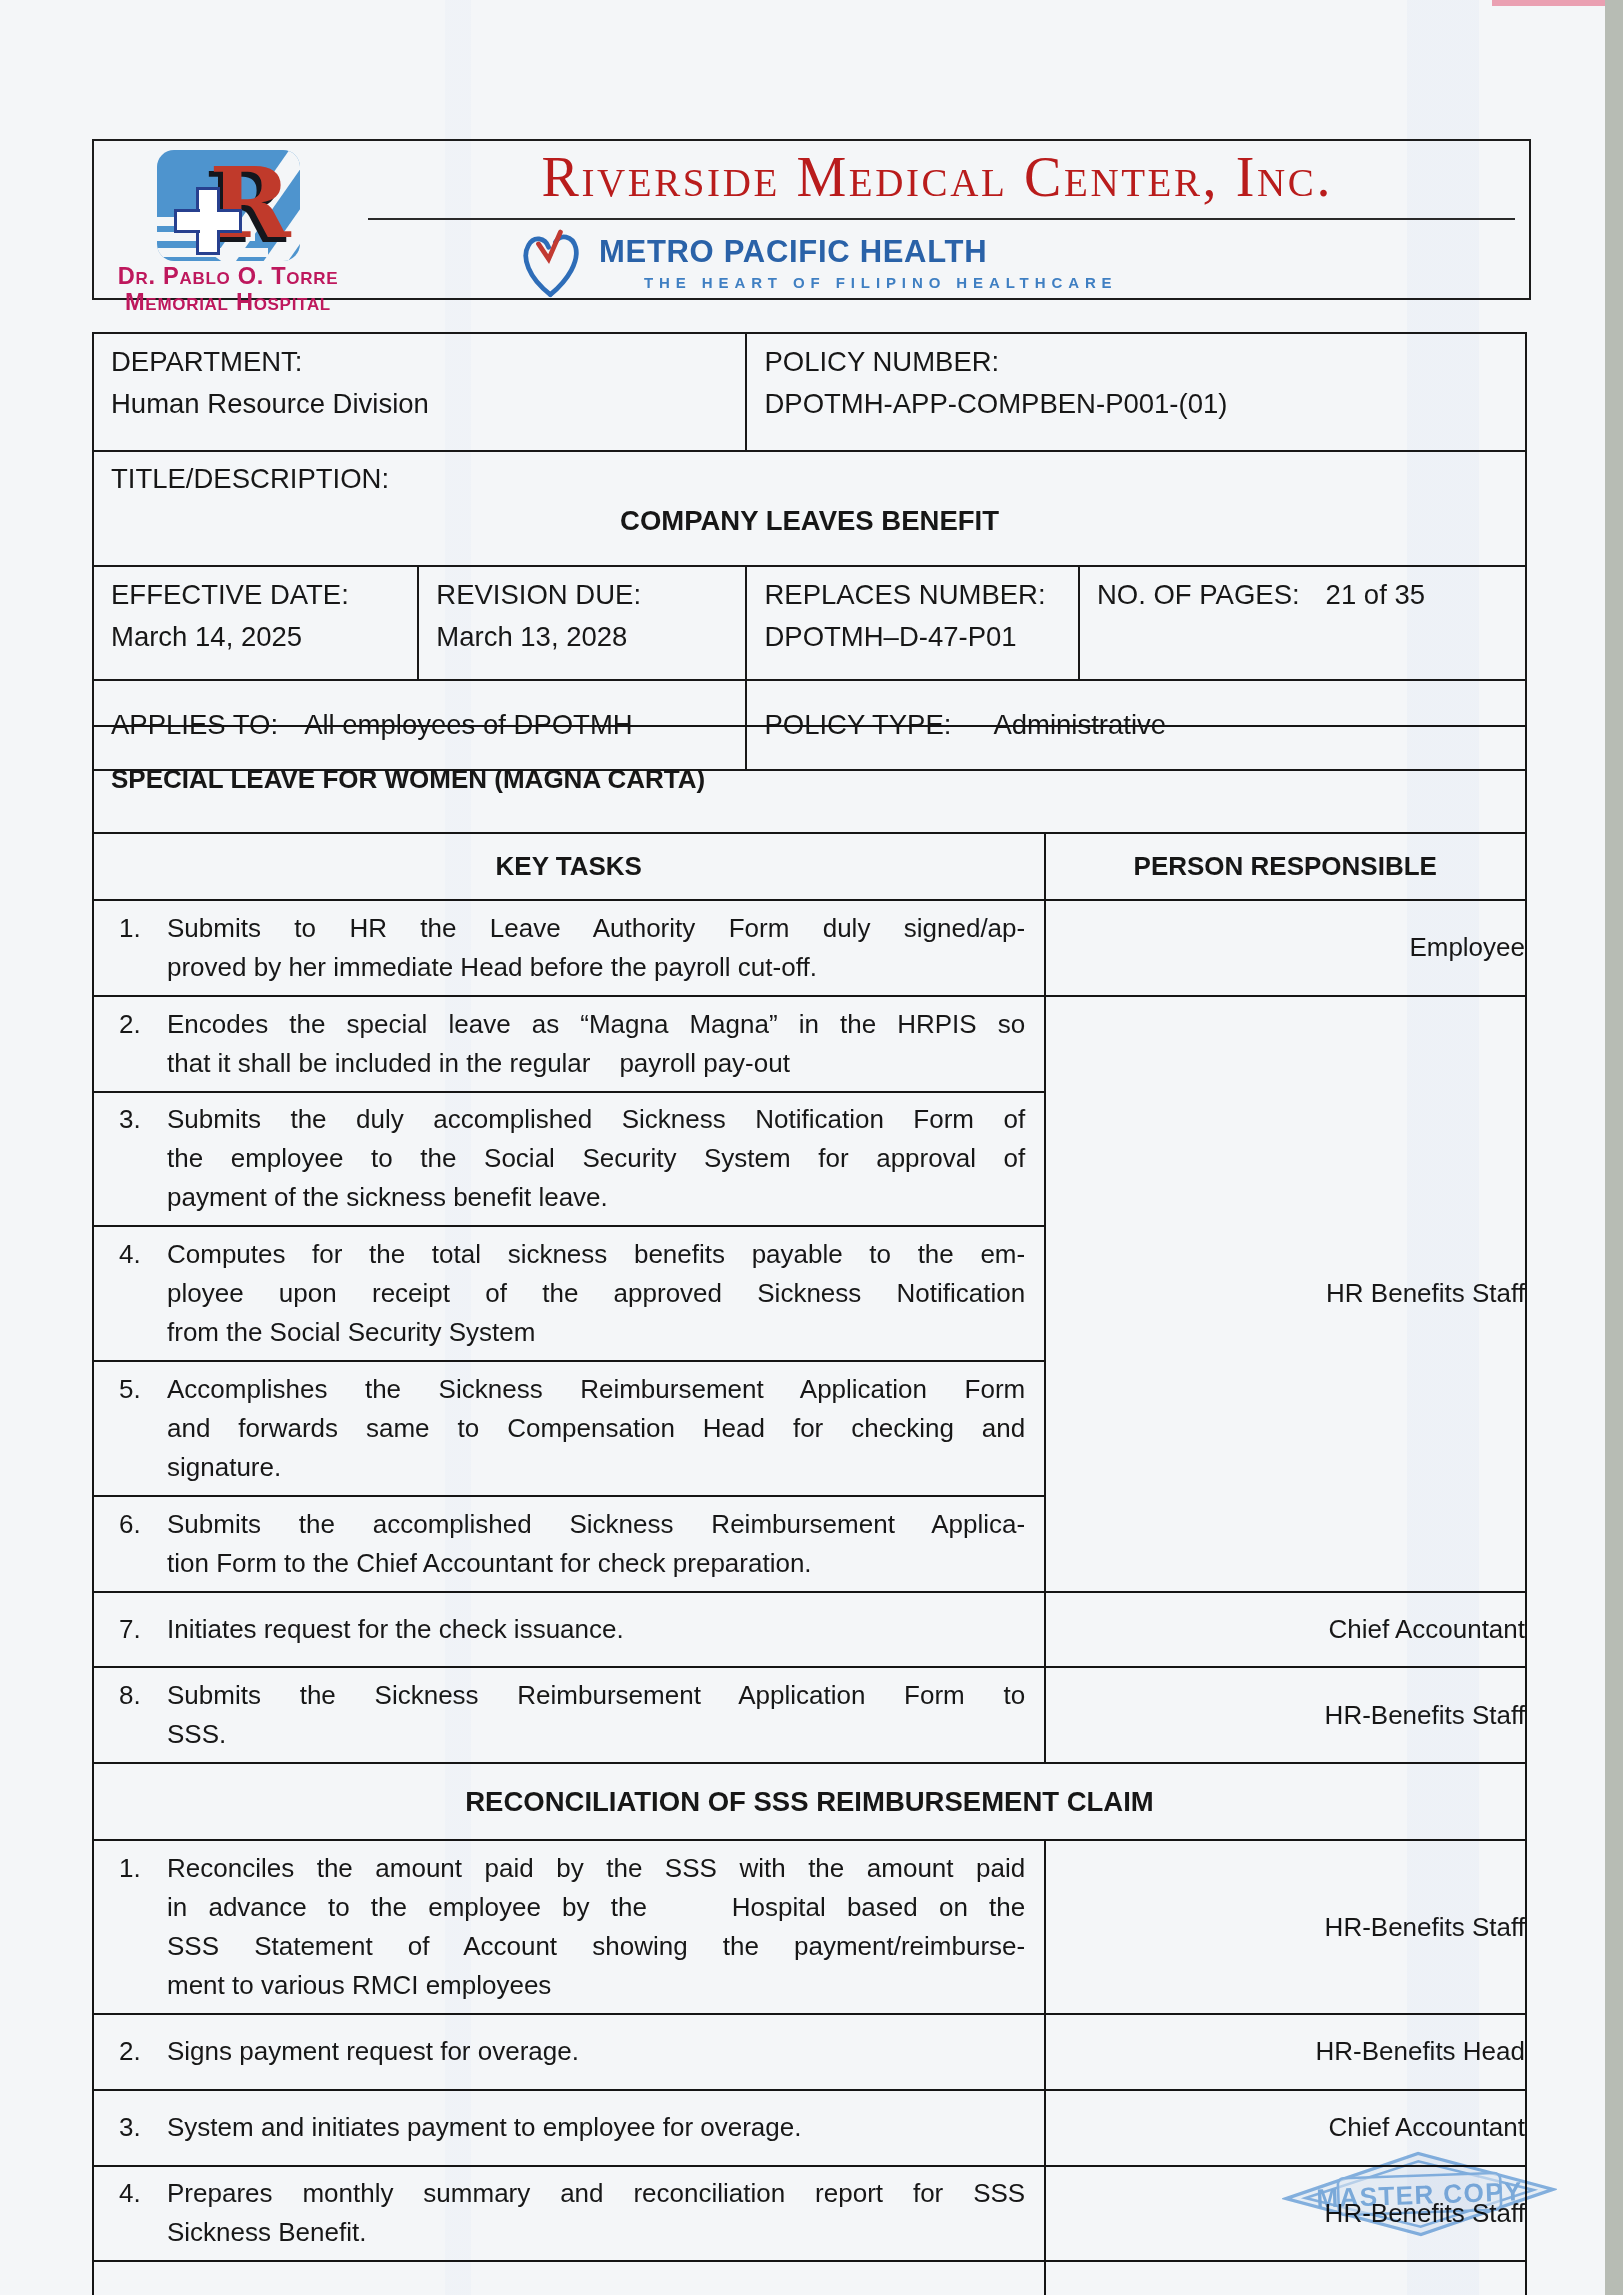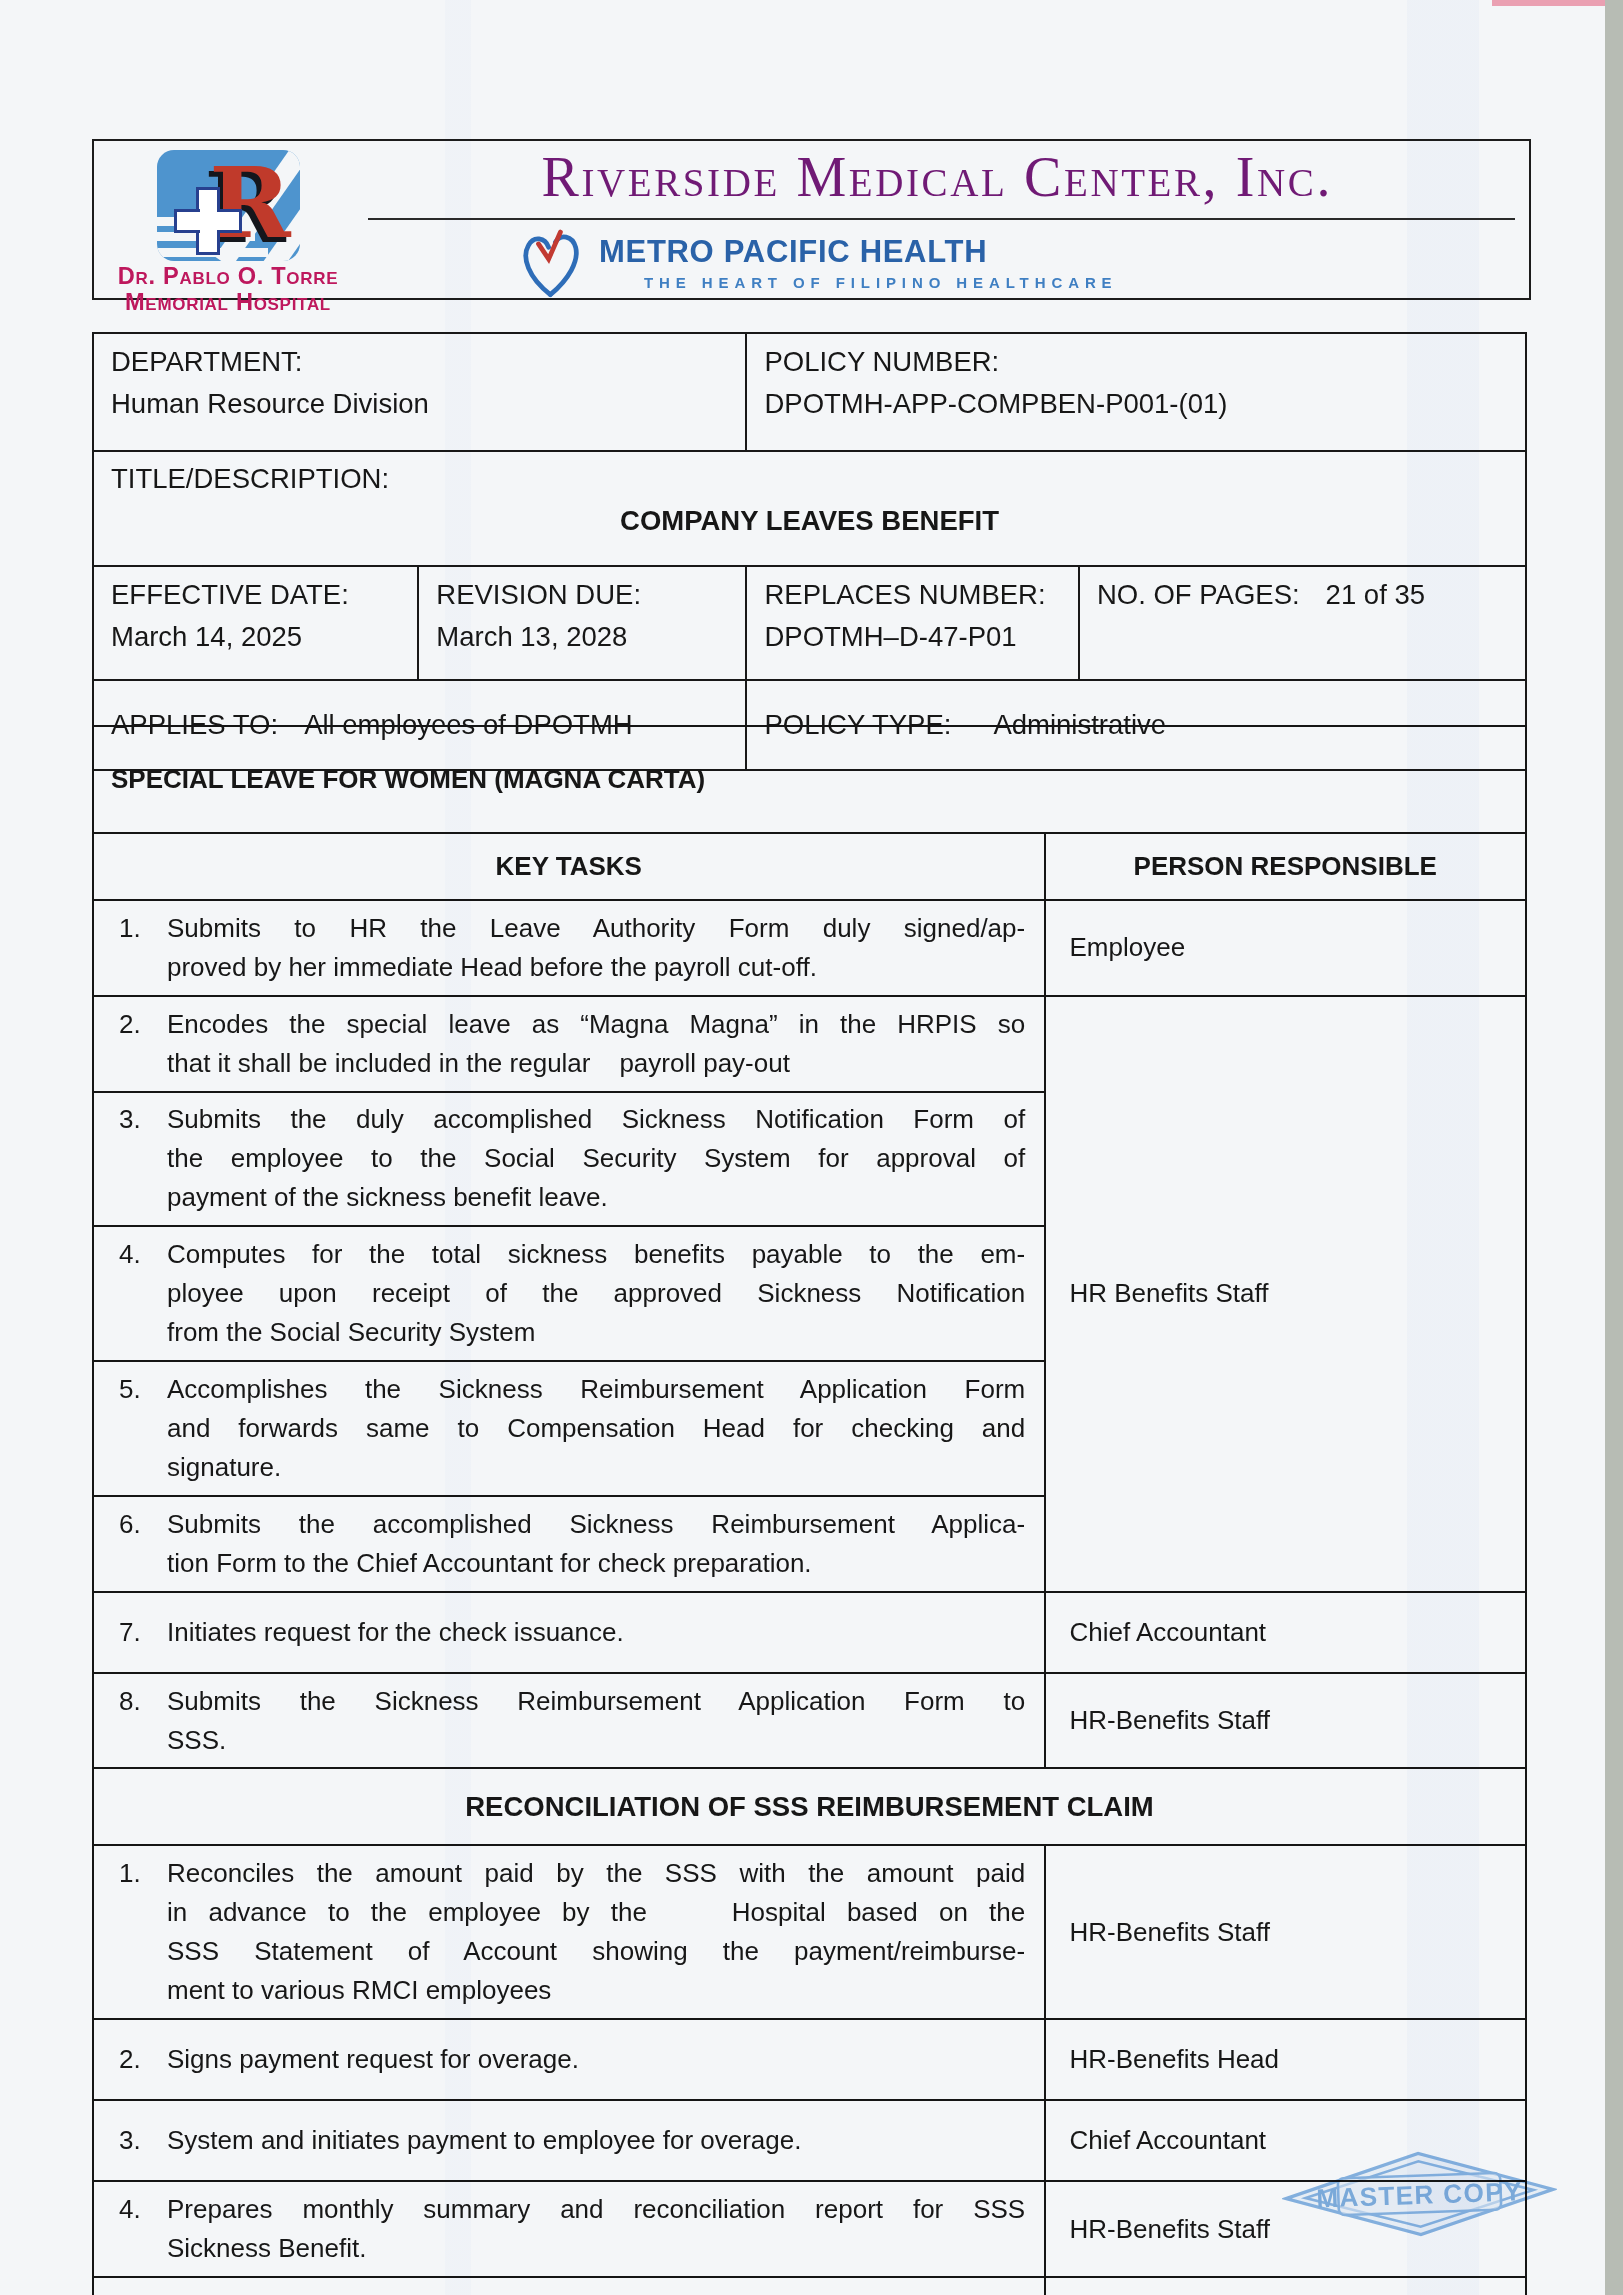--- a/index.html
+++ b/index.html
@@ -28,21 +28,21 @@
   .cross{position:absolute;left:17px;top:37px;width:68px;height:68px;}
   .cross .cv{position:absolute;left:22px;top:0;width:23.6px;height:68px;background:#fff;border:3.3px solid #27408f;box-sizing:border-box;}
   .cross .ch{position:absolute;left:0;top:22px;width:68px;height:23.6px;background:#fff;border:3.3px solid #27408f;box-sizing:border-box;}
   .cross .cv2{position:absolute;left:25.5px;top:3.3px;width:17px;height:62px;background:#fff;}
   .cross .ch2{position:absolute;left:3.3px;top:25.5px;width:62px;height:17px;background:#fff;}
   .hosp-name{position:absolute;left:6.5px;top:122px;width:255px;text-align:center;
         font-family:Liberation Sans, sans-serif;font-variant:small-caps;font-weight:bold;
         font-size:23.6px;line-height:26px;color:#be185d;letter-spacing:0.7px;}
   .rmc-title{position:absolute;left:262px;right:10.5px;top:3.9px;text-align:center;
         font-family:"Liberation Serif",serif;font-variant:small-caps;font-size:56px;
-        letter-spacing:2.6px;color:#701a75;white-space:nowrap;}
+        letter-spacing:2.6px;color:#b91c1c;white-space:nowrap;}
   .rmc-rule{position:absolute;left:274px;right:14.4px;top:77px;height:2px;background:#2a2a2a;}
   .mph{position:absolute;left:424px;top:86px;display:flex;align-items:center;gap:13px;}
   .mph-text .nm{font-size:31px;font-weight:bold;color:#2a62a8;letter-spacing:0.7px;}
   .mph-text .tg{font-size:15px;color:#3f7fc2;letter-spacing:5.9px;margin-top:4.6px;font-weight:bold;margin-left:45px;}
   
   table{border-collapse:collapse;}
   .info{position:absolute;left:92px;top:332px;width:1435px;border:2.6px solid #181818;}
   .info td{border:2px solid #181818;vertical-align:top;padding:11.8px 17px;font-size:27.5px;}
   .info .lab{font-weight:normal;}
   .info .val{margin-top:10.5px;}
@@ -55,21 +55,21 @@
   .main td,.main th{border:2.6px solid #151515;font-size:26px;}
   .sec-title{font-weight:bold;font-size:29px;height:92px;padding:6.5px 17px;vertical-align:middle;text-align:left;}
   .sec-title.center{text-align:center;height:62px;font-size:27.5px;}
   .colhead{font-weight:bold;font-size:29px;height:63px;text-align:center;vertical-align:middle;}
   .task{vertical-align:middle;padding:7.9px 18.3px 7.9px 25px;}
   .task .wrap{display:flex;}
   .task .num{width:48px;flex:0 0 auto;line-height:39px;}
   .task .txt{flex:1;line-height:39px;}
   .ln{white-space:pre-wrap;}
   .jf{text-align:justify;text-align-last:justify;}
-  .person{text-align:left;vertical-align:middle;padding:24px;}
+  .person{text-align:right;vertical-align:middle;padding:0;}
   .one-line{height:58px;}
   .empty-row td{height:38px;}
   
   .stamp{position:absolute;left:1282px;top:2148px;width:275px;height:92px;
          mix-blend-mode:multiply;opacity:.92;transform:rotate(-2deg);}
 </style>
 </head>
 <body>
 
 <div class="page">

